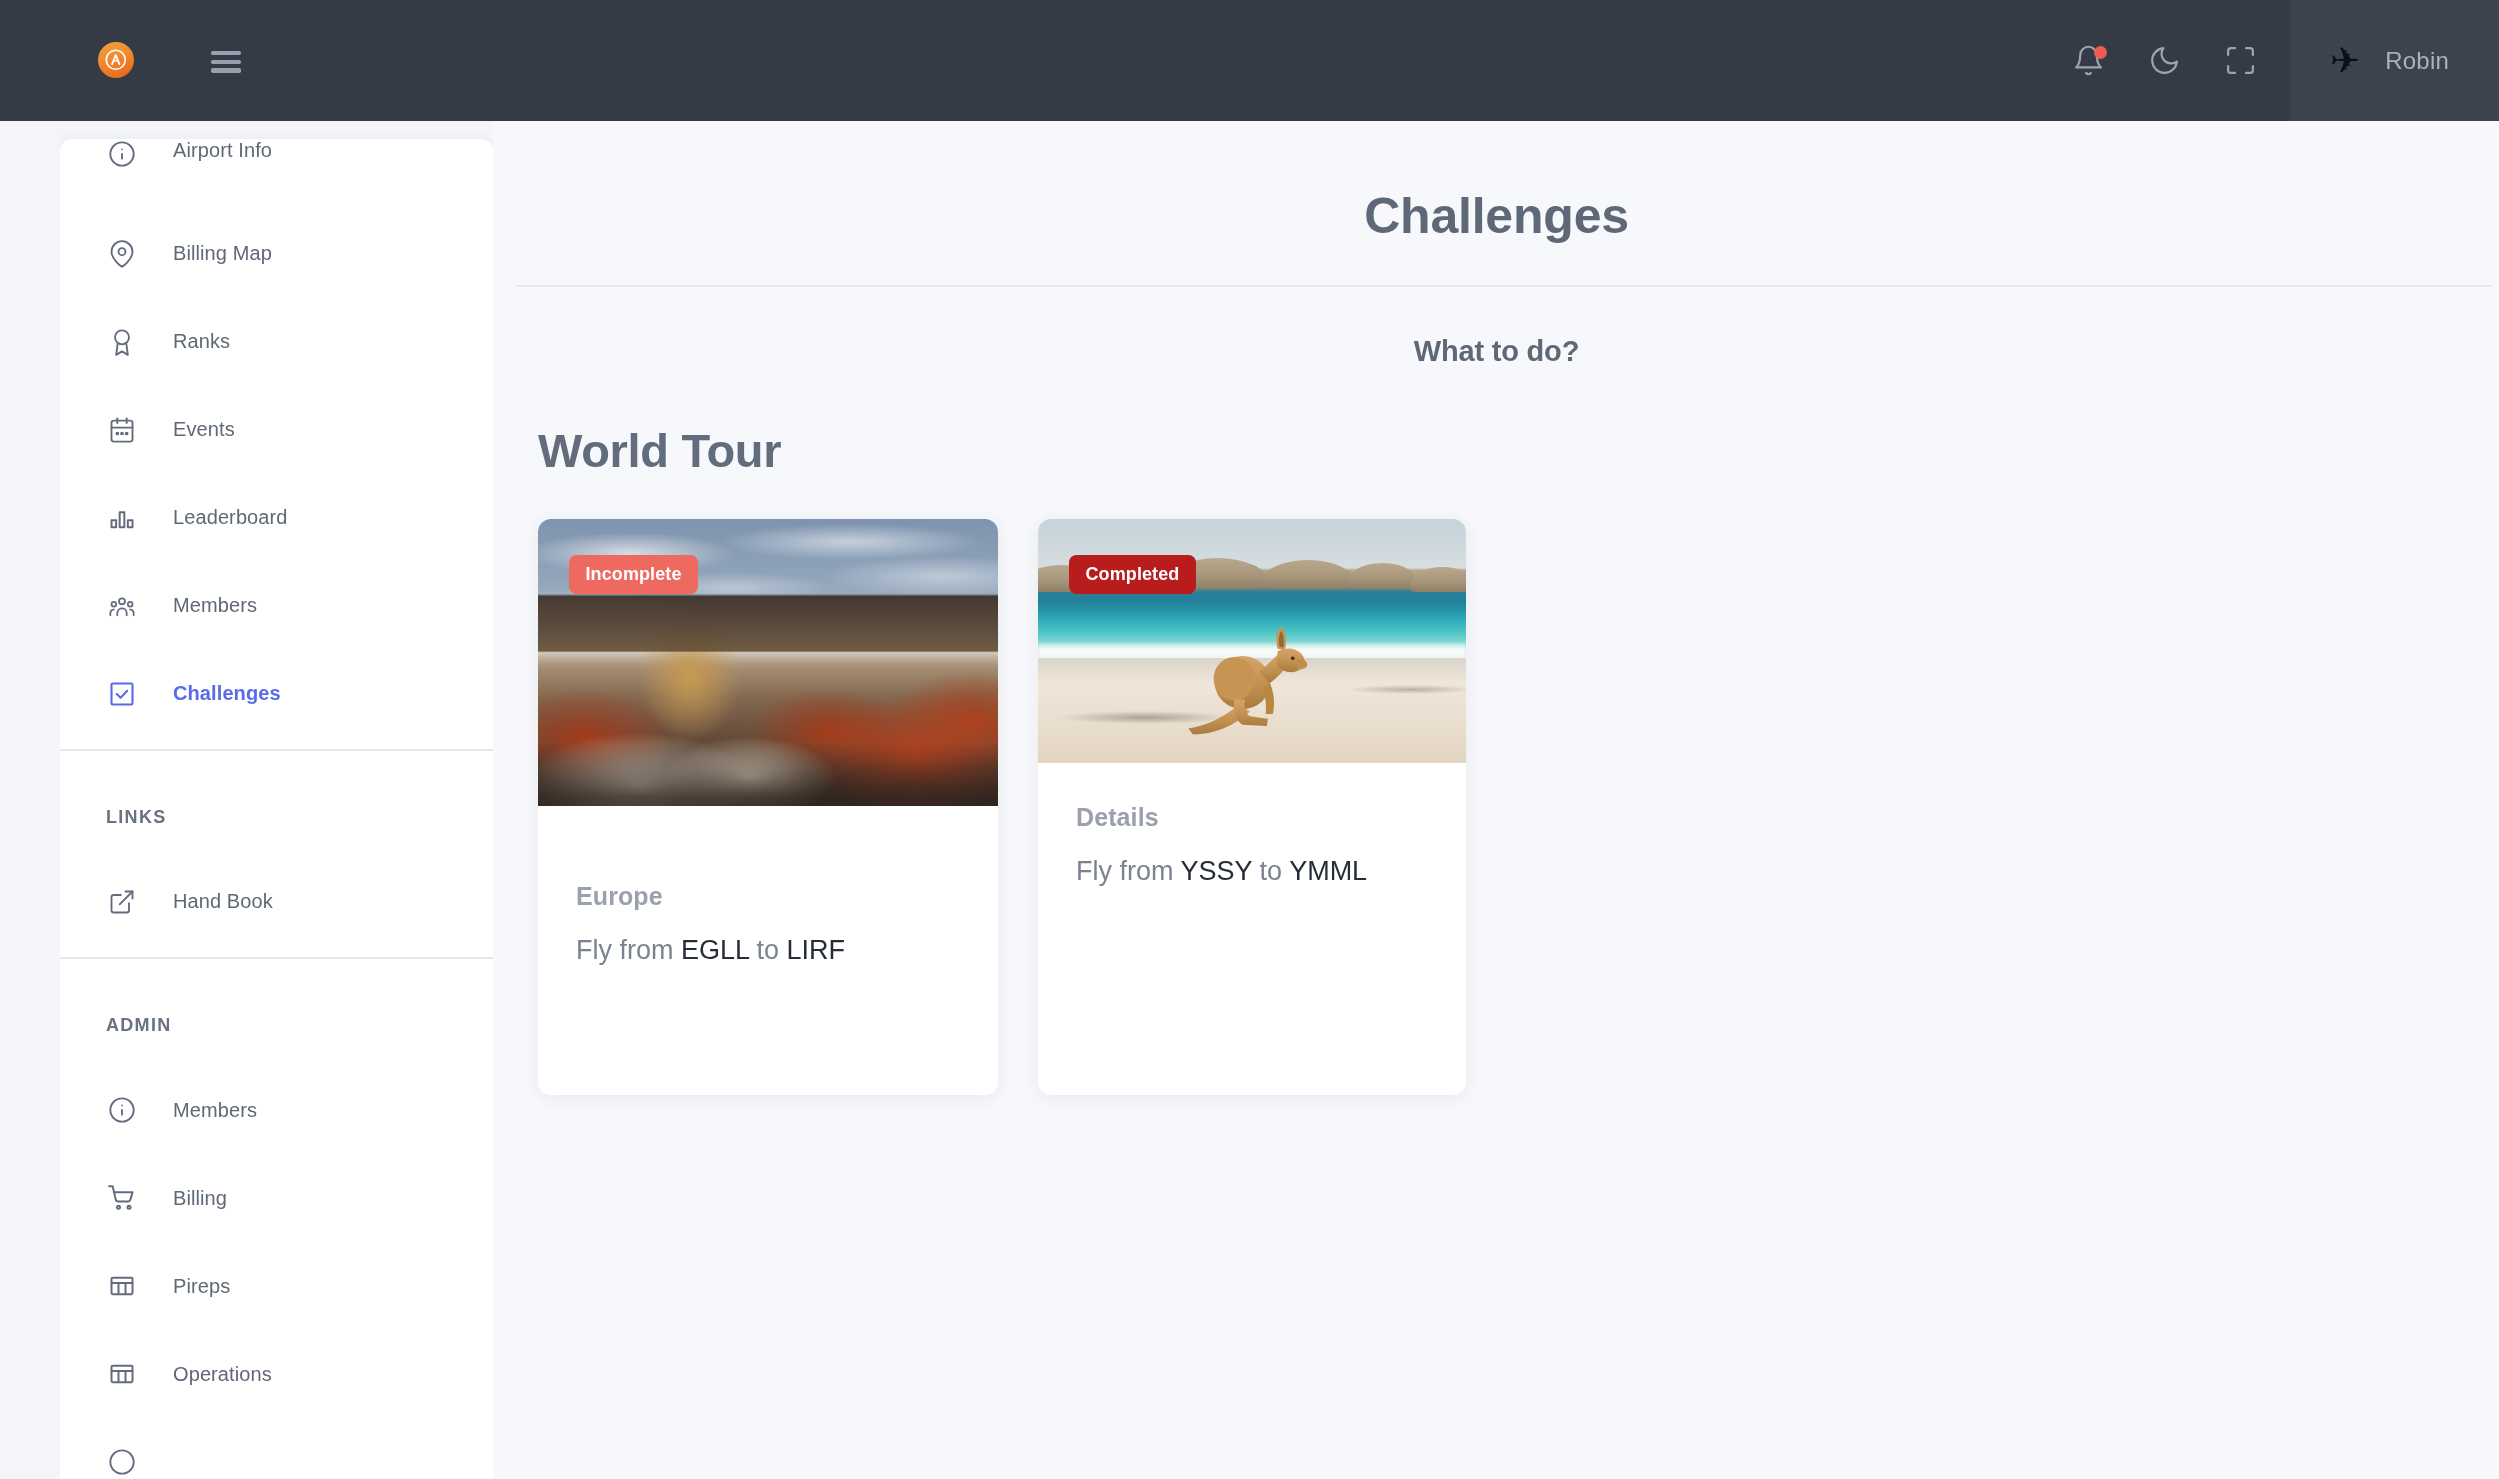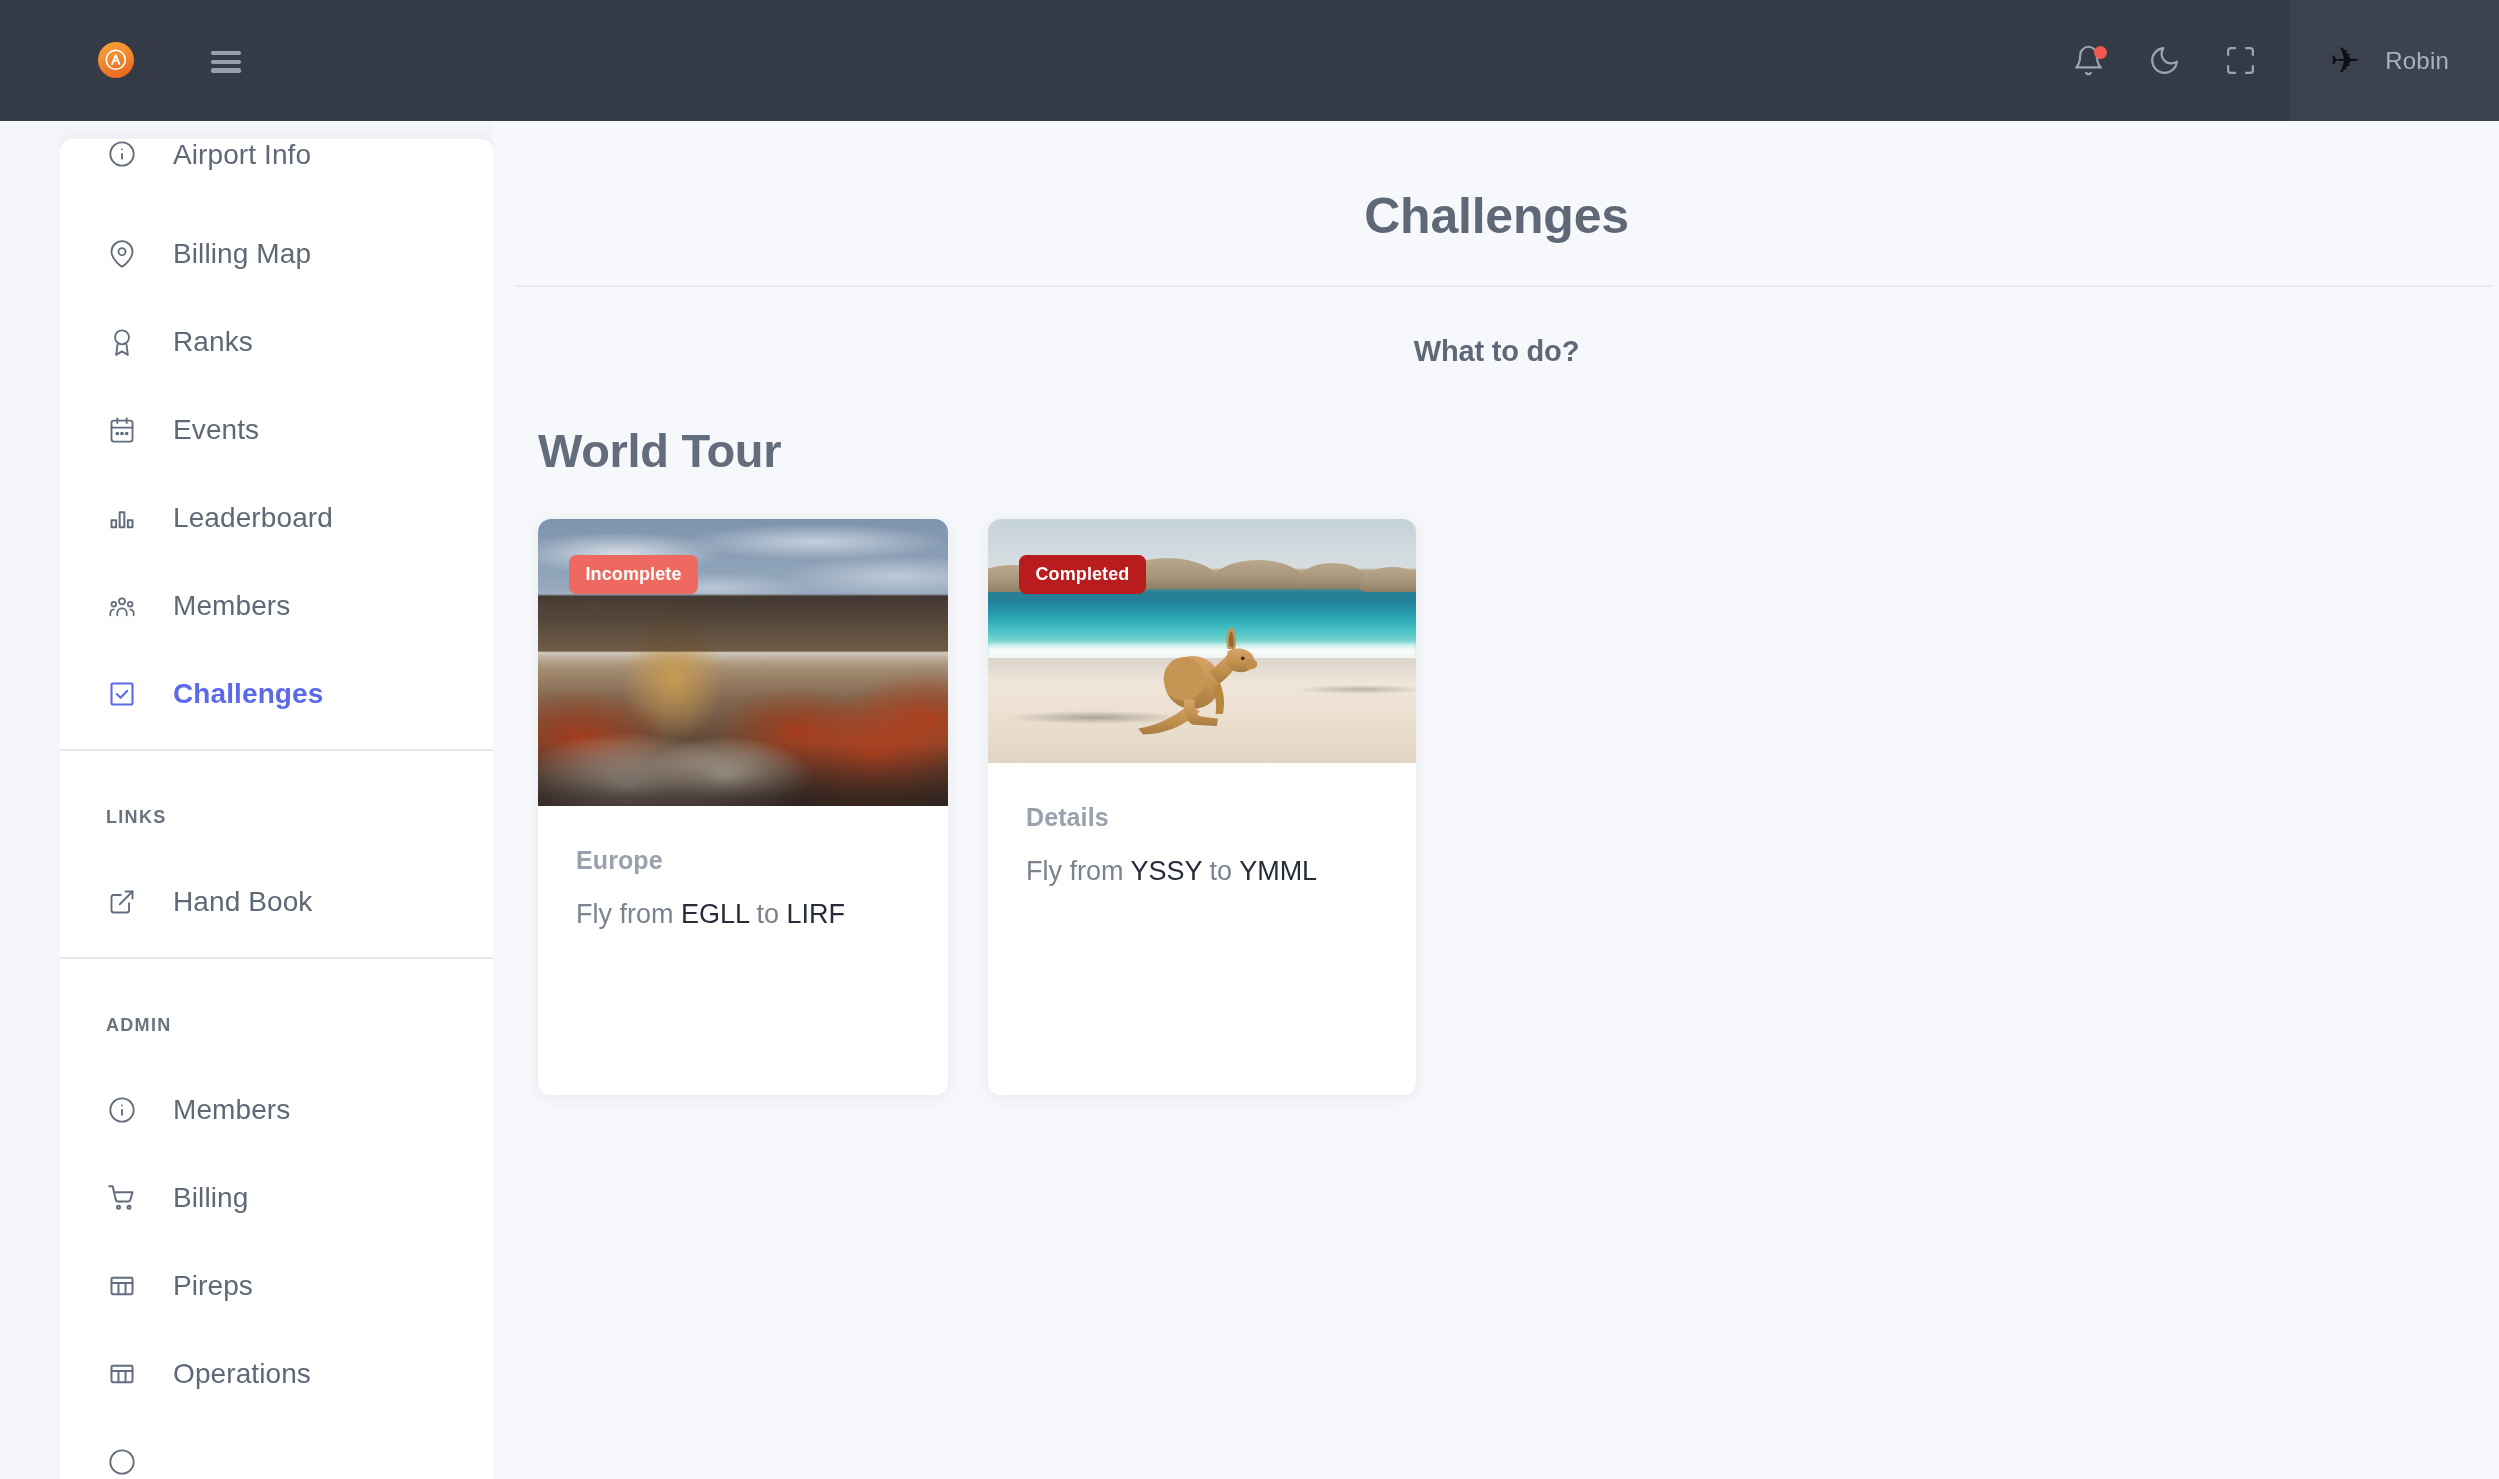--- a/index.html
+++ b/index.html
@@ -97,21 +97,21 @@
     display: flex; align-items: center;
     height: 88px;
     padding-left: 46px;
     gap: 36px;
     cursor: pointer;
     color: #626c7d;
   }
   .nav-item.first { height: 71px; align-items: flex-start; padding-top: 0; }
   .nav-item .ni-icon { width: 31px; height: 31px; flex: 0 0 31px; display:flex; align-items:center; justify-content:center; }
   .nav-item .ni-icon svg { display: block; }
-  .nav-label { font-size: 28px; color: #5f6876; letter-spacing: 0.1px; white-space: nowrap; }
+  .nav-label { font-size: 20px; color: #5f6876; letter-spacing: 0.1px; white-space: nowrap; }
   .nav-item.active .nav-label { color: #5b6ae8; font-weight: 600; }
   .nav-item.active .ni-icon svg { stroke: #5b6ae8; }
 
   .nav-divider {
     height: 1.7px;
     background: #e4e7ed;
     margin: 11.6px 0 0 0;
   }
   .section-label {
     font-size: 18px;
@@ -166,21 +166,21 @@
     padding: 41px 0 0 45px;
   }
   .card {
     background: #ffffff;
     border-radius: 13.2px;
     box-shadow: 0 2.5px 16.5px rgba(34,41,58,.07);
     overflow: hidden;
     display: flex;
     flex-direction: column;
   }
-  .card-1 { width: 410px; height: 576px; }
+  .card-1 { width: 460px; height: 576px; gap: 36px; }
   .card-2 { width: 428px; height: 576px; }
 
   .card-img {
     position: relative;
     width: 100%;
     overflow: hidden;
   }
   .card-1 .card-img { height: 287px; }
   .card-2 .card-img { height: 244px; }
 

